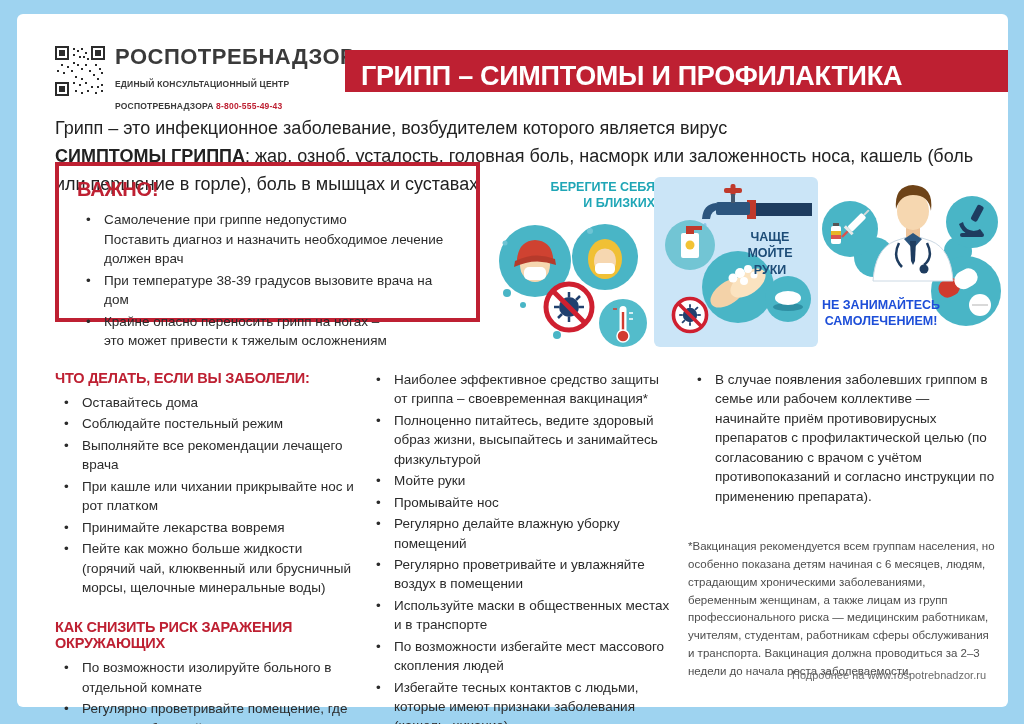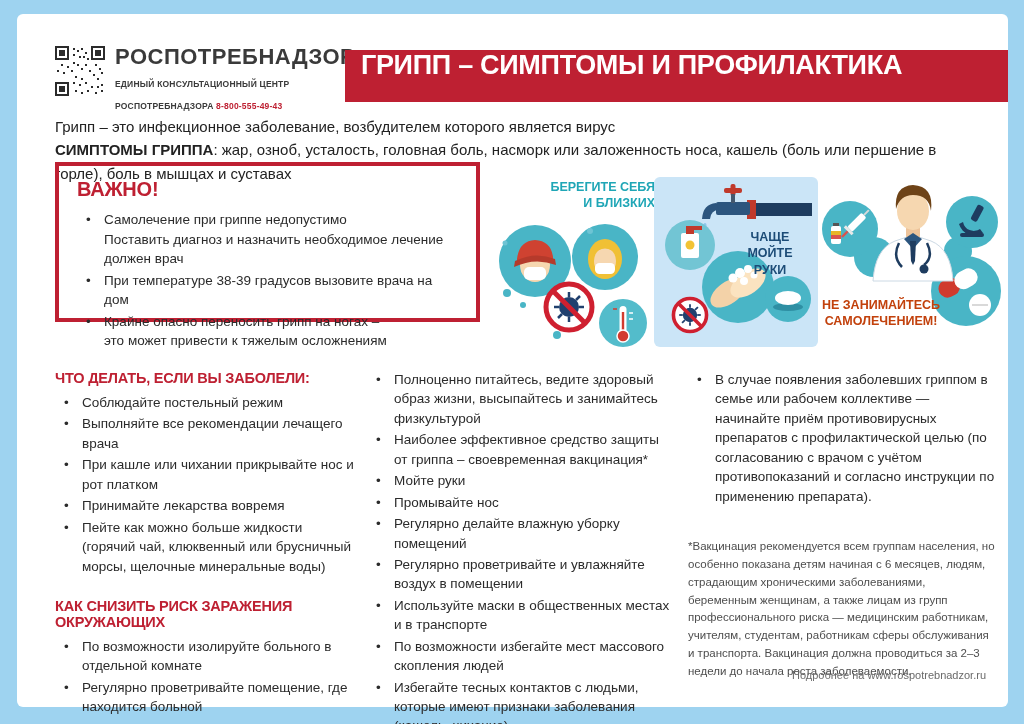--- a/index.html
+++ b/index.html
@@ -6,45 +6,45 @@
   body{font-family:"Liberation Sans","DejaVu Sans",sans-serif;}
   .page{position:relative;width:1024px;height:724px;background:#9ed3f0;overflow:hidden}
   .card{position:absolute;left:17px;top:14px;right:16px;bottom:17px;background:#ffffff;border-radius:6px}
 
   
   .qr{position:absolute;left:38px;top:32px;width:50px;height:50px}
   .logo{position:absolute;left:98px;top:31px;width:240px}
   .org-name{font-size:22px;font-weight:700;color:#3a3a3a;letter-spacing:.5px;line-height:1.1}
   .org-sub{font-size:8.5px;font-weight:700;color:#3a3a3a;letter-spacing:.2px;line-height:1.35;margin-top:10px}
   .org-sub .phone{color:#be2032}
-  .banner{position:absolute;left:328px;top:36px;right:0;height:52px;background:#be2032;display:flex;align-items:flex-start;justify-content:center}
+  .banner{position:absolute;left:328px;top:36px;right:0;height:42px;background:#be2032;display:flex;align-items:flex-end;justify-content:center}
   .banner .title{color:#ffffff;font-size:27px;font-weight:700;letter-spacing:-.3px;transform:translateX(-45px)}
 
   
-  .intro{position:absolute;left:38px;top:101px;right:30px;font-size:15px;color:#222;line-height:1.55}
+  .intro{position:absolute;left:38px;top:101px;right:30px;font-size:18px;color:#222;line-height:1.55}
   .intro b{font-weight:700}
 
   
   .important{position:absolute;left:38px;top:148px;width:425px;height:160px;border:4px solid #be2032;box-sizing:border-box;padding:12px 18px 10px 18px}
   .imp-title{color:#be2032;font-size:20px;font-weight:700;letter-spacing:-.2px}
   .important ul{margin:9px 0 0 0}
   .important li{font-size:13.5px;line-height:1.45;margin-bottom:2px;color:#2b2b2b}
 
   ul{list-style:none;margin:0;padding:0}
   li{position:relative;padding-left:27px}
   li::before{content:"•";position:absolute;left:9px;top:0}
   .ml{white-space:pre-line}
 
   
   .ill1{position:absolute;left:476px;top:165px;width:162px;height:170px}
   .ill1 .caption{text-align:right;color:#1fa6b6;font-weight:700;font-size:12.5px;line-height:1.3;white-space:pre-line;margin-bottom:3px}
   .ill2{position:absolute;left:637px;top:163px;width:164px;height:170px;background:#cbe5f7;border-radius:6px}
   .ill2 .caption{position:absolute;left:74px;top:52px;width:84px;color:#1c4c77;font-weight:700;font-size:12.5px;line-height:1.3;white-space:pre-line;text-align:center}
   .ill3{position:absolute;left:803px;top:163px;width:188px;height:170px}
-  .ill3 .caption{position:absolute;left:0px;top:120px;width:122px;color:#c2410c;font-weight:700;font-size:12.5px;line-height:1.3;white-space:pre-line;text-align:center}
+  .ill3 .caption{position:absolute;left:0px;top:120px;width:122px;color:#1d4ed8;font-weight:700;font-size:12.5px;line-height:1.3;white-space:pre-line;text-align:center}
 
   
   .col{position:absolute;top:356px;font-size:13.5px;color:#2b2b2b}
   .col li{line-height:1.44;margin-bottom:2px}
   .col-h{color:#be2032;font-size:14.5px;font-weight:700;letter-spacing:-.2px;margin-bottom:7px}
   .col1{left:38px;width:302px}
   .col2{left:350px;width:306px}
   .col3{left:671px;width:308px}
   .sec2{margin-top:22px}
   .footnote{margin-top:32px;font-size:11.5px;color:#4d4d4d;line-height:1.55}
@@ -283,38 +283,39 @@
         <path d="M107,66 q7,14 -3,22" stroke="#1e3c5f" stroke-width="2.5" fill="none"></path>
         <circle cx="104" cy="92" r="4.5" fill="#1e3c5f"></circle>
       </svg>
       <div class="caption">НЕ ЗАНИМАЙТЕСЬ
 САМОЛЕЧЕНИЕМ!</div>
     </div>
 
     <div class="col col1">
       <div class="col-h">ЧТО ДЕЛАТЬ, ЕСЛИ ВЫ ЗАБОЛЕЛИ:</div>
       <ul>
+        <li>Оставайтесь дома</li>
         <li>Соблюдайте постельный режим</li>
         <li>Выполняйте все рекомендации лечащего врача</li>
         <li>При кашле или чихании прикрывайте нос и рот платком</li>
         <li>Принимайте лекарства вовремя</li>
         <li>Пейте как можно больше жидкости (горячий чай, клюквенный или брусничный морсы, щелочные минеральные воды)</li>
       </ul>
       <div class="col-h sec2">КАК СНИЗИТЬ РИСК ЗАРАЖЕНИЯ ОКРУЖАЮЩИХ</div>
       <ul>
         <li>По возможности изолируйте больного в отдельной комнате</li>
         <li>Регулярно проветривайте помещение, где находится больной</li>
 
       </ul>
     </div>
 
     <div class="col col2">
       <ul>
+        <li>Наиболее эффективное средство защиты от гриппа – своевременная вакцинация*</li>
         <li>Полноценно питайтесь, ведите здоровый образ жизни, высыпайтесь и занимайтесь физкультурой</li>
-        <li>Наиболее эффективное средство защиты от гриппа – своевременная вакцинация*</li>
         <li>Мойте руки</li>
         <li>Промывайте нос</li>
         <li>Регулярно делайте влажную уборку помещений</li>
         <li>Регулярно проветривайте и увлажняйте воздух в помещении</li>
         <li>Используйте маски в общественных местах и в транспорте</li>
         <li>По возможности избегайте мест массового скопления людей</li>
         <li>Избегайте тесных контактов с людьми, которые имеют признаки заболевания (кашель, чихание)</li>
       </ul>
     </div>
 

